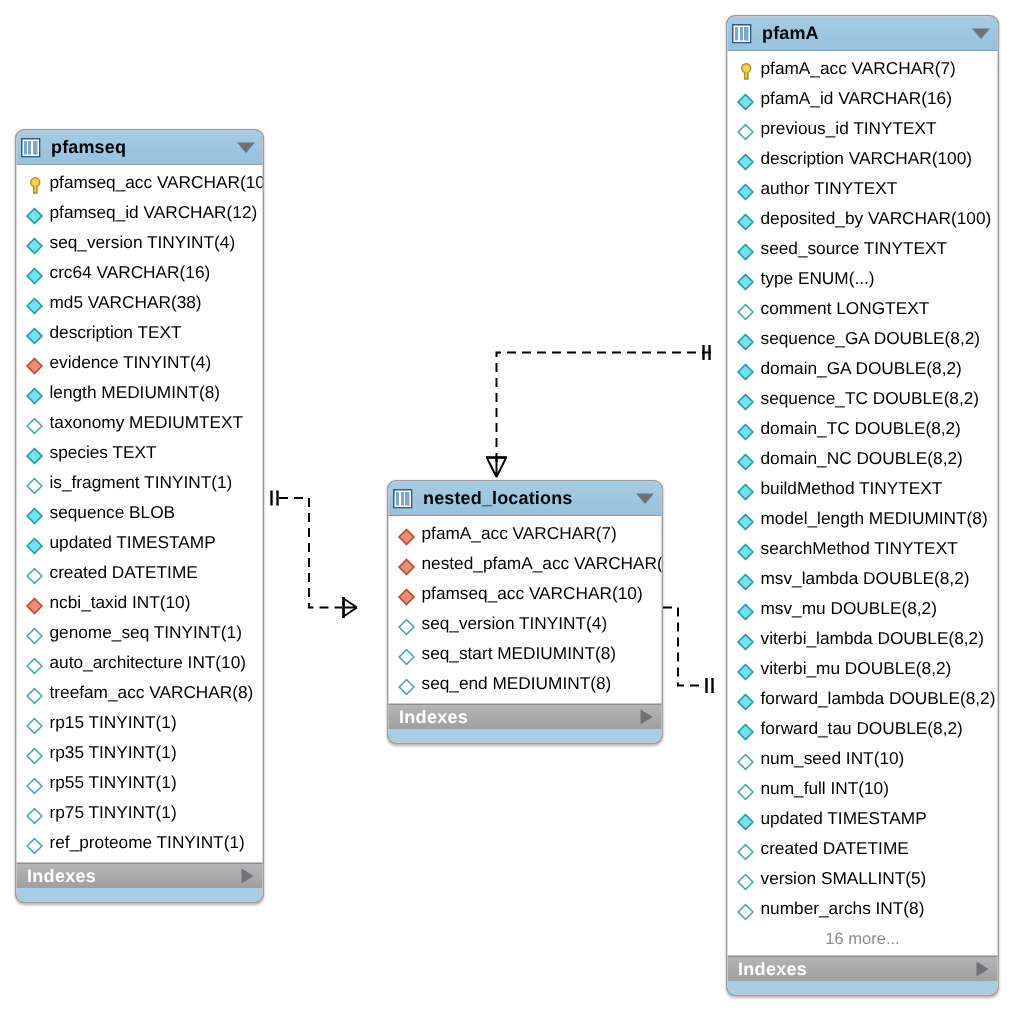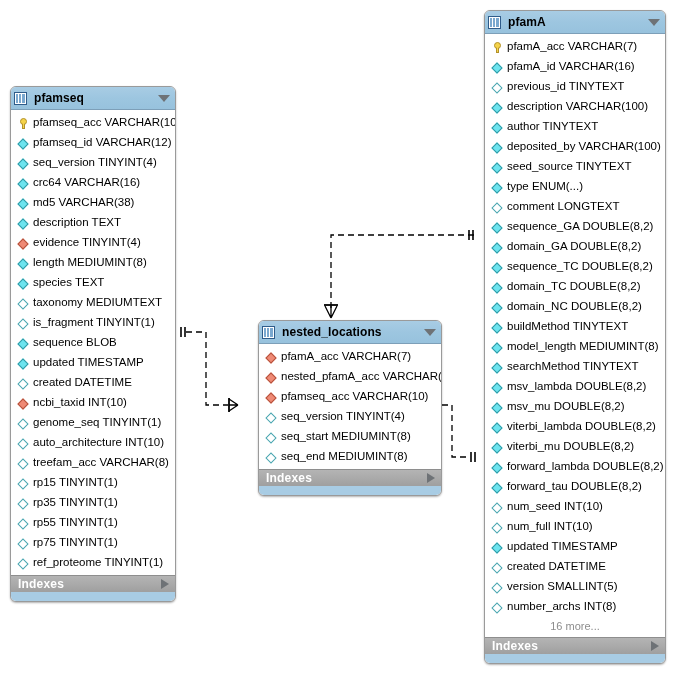--- a/index.html
+++ b/index.html
@@ -266,26 +266,26 @@
       </div>
       <div class="field-row">
         <span class="fi fi-diamond red"></span>
         <span class="field-label">evidence TINYINT(4)</span>
       </div>
       <div class="field-row">
         <span class="fi fi-diamond filled-cyan"></span>
         <span class="field-label">length MEDIUMINT(8)</span>
       </div>
       <div class="field-row">
+        <span class="fi fi-diamond hollow"></span>
+        <span class="field-label">taxonomy MEDIUMTEXT</span>
+      </div>
+      <div class="field-row">
         <span class="fi fi-diamond filled-cyan"></span>
         <span class="field-label">species TEXT</span>
-      </div>
-      <div class="field-row">
-        <span class="fi fi-diamond hollow"></span>
-        <span class="field-label">taxonomy MEDIUMTEXT</span>
       </div>
       <div class="field-row">
         <span class="fi fi-diamond hollow"></span>
         <span class="field-label">is_fragment TINYINT(1)</span>
       </div>
       <div class="field-row">
         <span class="fi fi-diamond filled-cyan"></span>
         <span class="field-label">sequence BLOB</span>
       </div>
       <div class="field-row">

